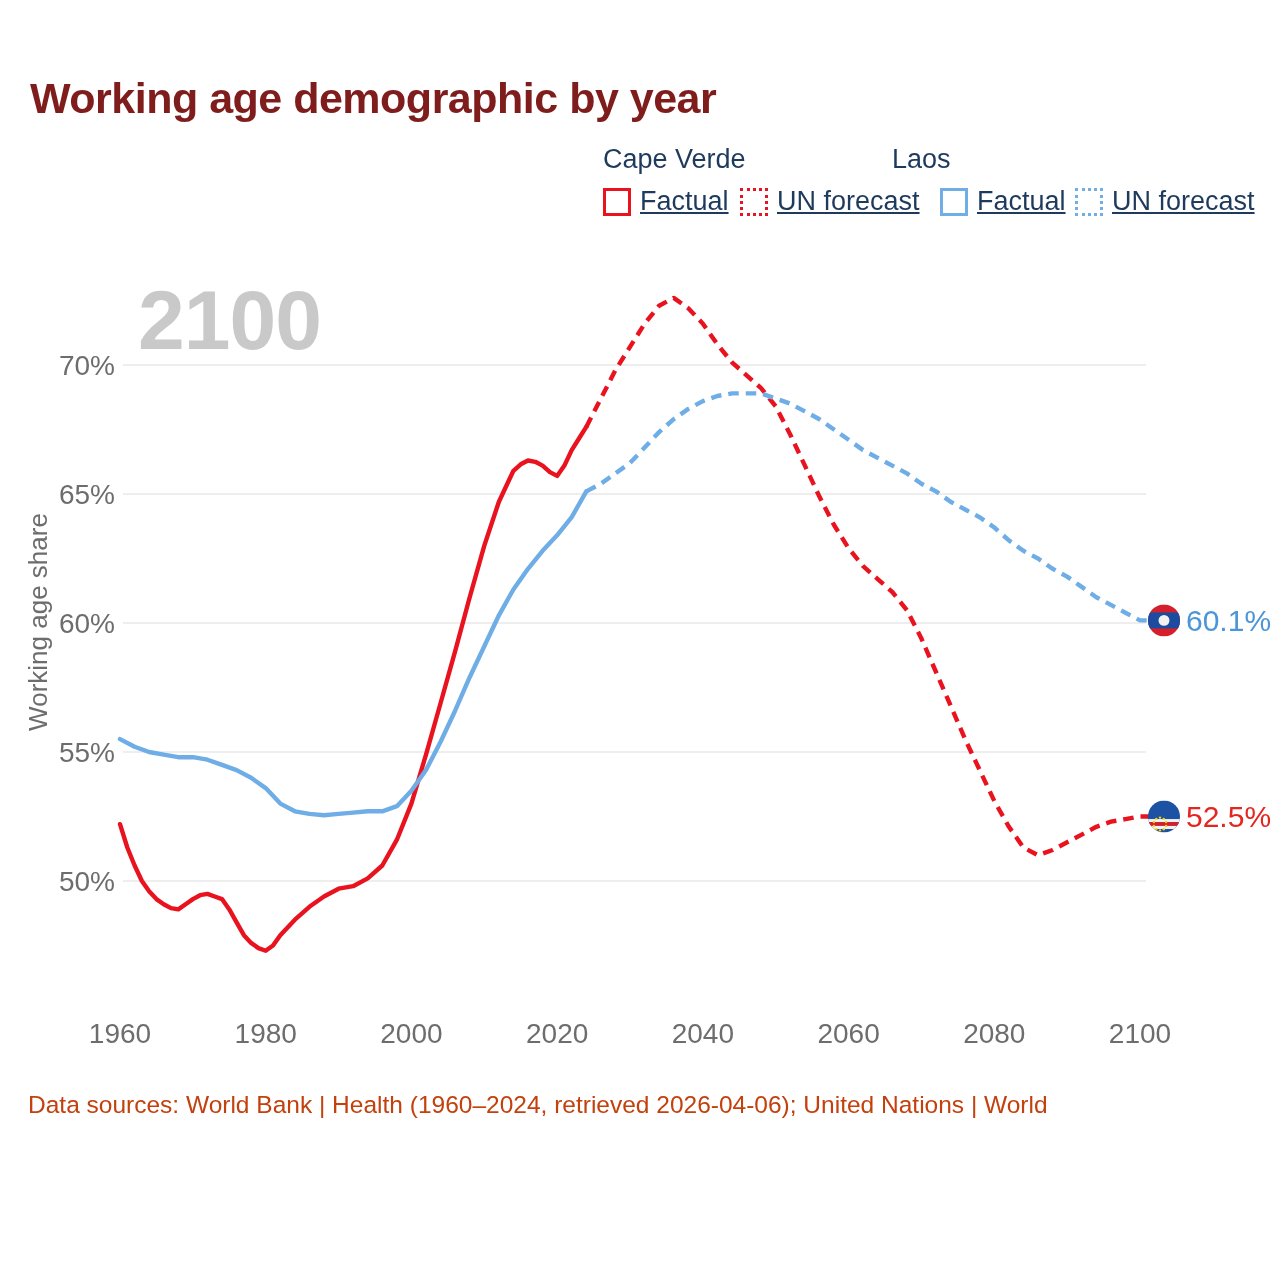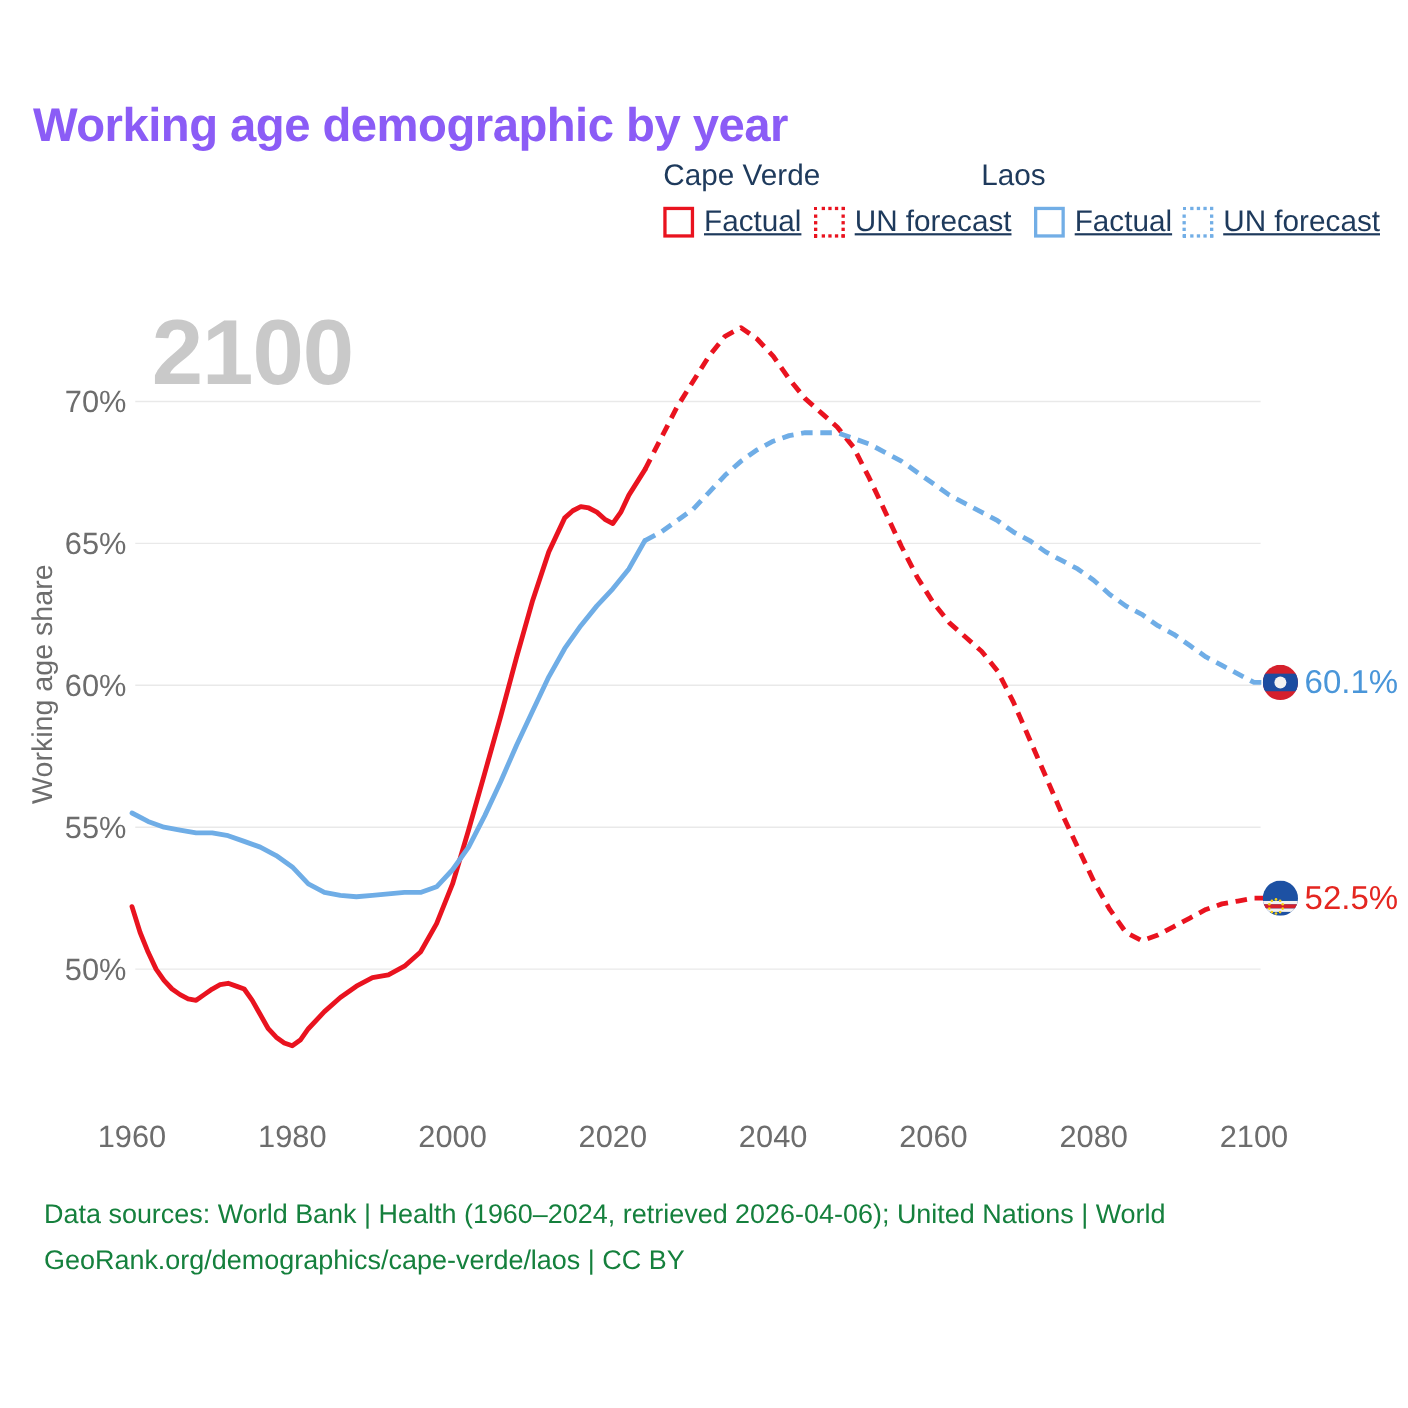--- a/index.html
+++ b/index.html
@@ -3,42 +3,42 @@
 <meta charset="utf-8">
 <style>
   html,body{margin:0;padding:0;}
   body{
     width:1280px;height:1280px;position:relative;overflow:hidden;
     background:#ffffff;
     font-family:"Liberation Sans", sans-serif;
   }
   .page-title{
     position:absolute;left:30px;top:74px;
-    font-size:43px;font-weight:700;color:#8b5cf6;letter-spacing:-0.5px;margin-top:16px;
+    font-size:43px;font-weight:700;color:#7f1d1d;letter-spacing:-0.5px;
   }
   .legend{position:absolute;top:0;left:0;}
   .legend-group-name{
     position:absolute;top:144px;font-size:27px;color:#1e3a5c;white-space:nowrap;
   }
   .legend-item{
     position:absolute;top:186px;display:flex;align-items:center;white-space:nowrap;
   }
   .legend-swatch{
     width:22px;height:22px;border:3px solid #000;margin-right:9px;background:#fff;
     flex:0 0 auto;
   }
   .legend-label{font-size:27px;color:#1e3a5c;text-decoration:underline;}
   .watermark{
     position:absolute;left:138px;top:272px;
     font-size:84px;font-weight:700;color:#c9c9c9;letter-spacing:-1px;
   }
   .chart-svg{position:absolute;left:0;top:0;}
   .footer{
-    position:absolute;left:40px;width:1150px;
-    font-size:24.5px;color:#15803d;line-height:42px;
+    position:absolute;left:28px;width:1150px;
+    font-size:24.5px;color:#c2410c;line-height:42px;
   }
   .footer div{white-space:nowrap;}
 </style>
 </head>
 <body>
 
 <div class="page-title">Working age demographic by year</div>
 
 <div class="legend">
   <div class="legend-group-name" style="left:603px;">Cape Verde</div>
@@ -116,14 +116,13 @@
       <circle cx="1156.2381743853282" cy="829.1977087639997" r="1.2" fill="#f7d116"></circle>
       <circle cx="1153.913238295711" cy="825.9977087639996" r="1.2" fill="#f7d116"></circle>
       <circle cx="1153.913238295711" cy="822.0422912360003" r="1.2" fill="#f7d116"></circle>
       <circle cx="1156.2381743853282" cy="818.8422912360003" r="1.2" fill="#f7d116"></circle>
     </g>
     <text x="1186" y="816.5" dominant-baseline="central" font-size="30" fill="#e42620">52.5%</text>
   </svg>
 
 <div class="footer" style="top:1084px;">
   <div>Data sources: World Bank | Health (1960–2024, retrieved 2026-04-06); United Nations | World</div>
-  <div>GeoRank.org/demographics/cape-verde/laos | CC BY</div>
 </div>
 
 </body></html>

